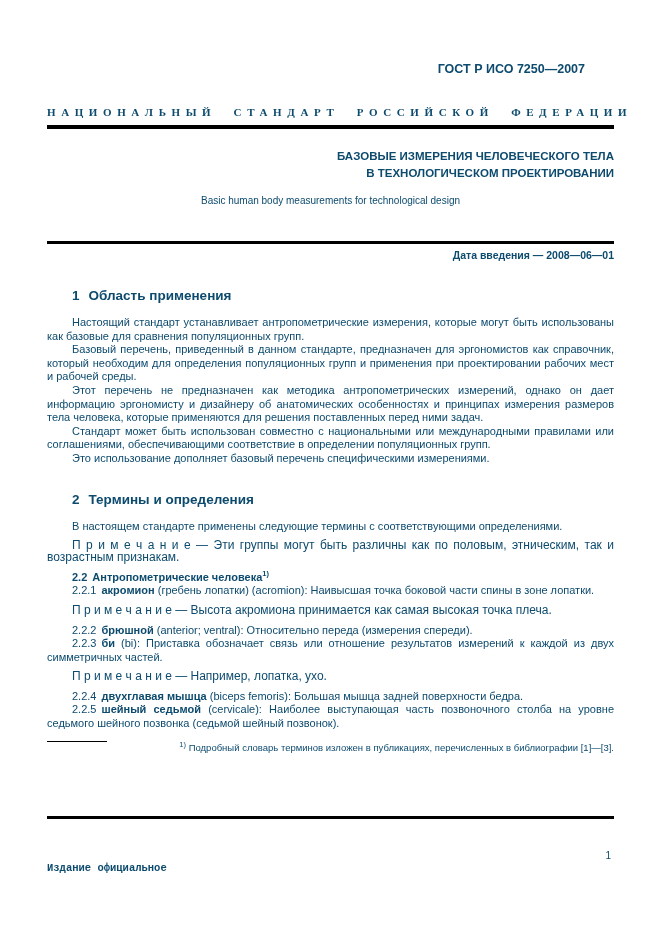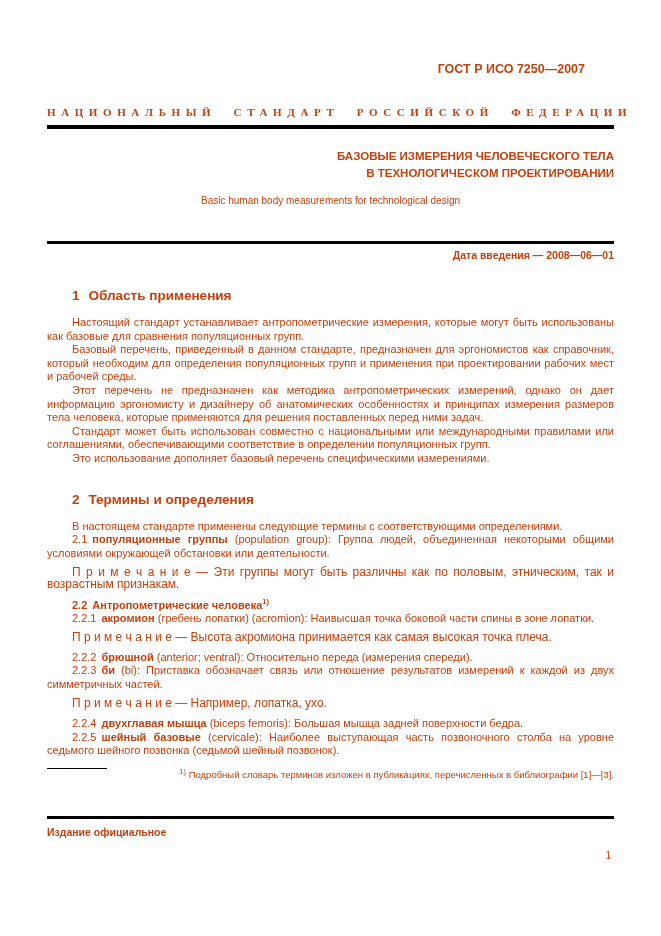--- a/index.html
+++ b/index.html
@@ -2,21 +2,21 @@
 <html lang="ru"><head>
 <meta charset="utf-8">
 <style>
   html, body { margin: 0; padding: 0; background: #ffffff; }
   .page {
     position: relative;
     width: 661px;
     height: 936px;
     margin: 0 auto;
     background: #ffffff;
-    color: #c2410c;
+    color: #0c4a6e;
     font-family: "Liberation Sans", sans-serif;
     box-sizing: border-box;
     padding: 0 47px;
     overflow: hidden;
   }
   .doc-code {
     padding-top: 62px;
     text-align: right;
     margin-right: 29px;
     font-weight: bold;
@@ -94,23 +94,24 @@
     text-align: right;
     text-indent: 25px;
   }
   .bottom-rule {
     position: absolute;
     left: 47px; right: 47px; top: 816px;
     height: 3px; background: #000;
   }
   .edition {
     position: absolute;
-    left: 47px; top: 826px;
+    left: 47px; top: 862px;
     font-weight: bold;
     font-size: 10.5px;
+    font-family: Liberation Mono, monospace;
   }
   .page-num {
     position: absolute;
     right: 50px; top: 850px;
     font-size: 10px;
   }
 </style>
 </head>
 <body>
 
@@ -138,39 +139,38 @@
   <p class="body first">Настоящий стандарт устанавливает антропометрические измерения, которые могут быть использованы как базовые для сравнения популяционных групп.</p>
   <p class="body">Базовый перечень, приведенный в данном стандарте, предназначен для эргономистов как справочник, который необходим для определения популяционных групп и применения при проектировании рабочих мест и рабочей среды.</p>
   <p class="body">Этот перечень не предназначен как методика антропометрических измерений, однако он дает информацию эргономисту и дизайнеру об анатомических особенностях и принципах измерения размеров тела человека, которые применяются для решения поставленных перед ними задач.</p>
   <p class="body">Стандарт может быть использован совместно с национальными или международными правилами или соглашениями, обеспечивающими соответствие в определении популяционных групп.</p>
   <p class="body">Это использование дополняет базовый перечень специфическими измерениями.</p>
 
   <h2 class="sec"><span class="secnum">2</span><span>Термины и определения</span></h2>
 
   <p class="body first">В настоящем стандарте применены следующие термины с соответствующими определениями.</p>
 
-  <p class="body"><span class="tnum">2.1</span><b>популяционные группы</b><span> (population group):  Группа людей, объединенная некоторыми общими условиями окружающей обстановки или деятельности.</span></p>
 
   <p class="note">П р и м е ч а н и е — Эти группы могут быть различны как по половым, этническим, так и возрастным признакам.</p>
 
   <p class="subhead"><span class="tnum">2.2</span><span>Антропометрические человека</span><sup>1)</sup></p>
 
   <p class="body"><span class="tnum">2.2.1</span><b>акромион</b><span> (гребень лопатки) (acromion): Наивысшая точка боковой части спины в зоне лопатки.</span></p>
 
   <p class="note">П р и м е ч а н и е — Высота акромиона принимается как самая высокая точка плеча.</p>
 
   <p class="body"><span class="tnum">2.2.2</span><b>брюшной</b><span> (anterior; ventral):  Относительно переда (измерения спереди).</span></p>
 
   <p class="body"><span class="tnum">2.2.3</span><b>би</b><span> (bi):  Приставка обозначает связь или отношение результатов измерений к каждой из двух симметричных частей.</span></p>
 
   <p class="note">П р и м е ч а н и е — Например, лопатка, ухо.</p>
 
   <p class="body"><span class="tnum">2.2.4</span><b>двухглавая мышца</b><span> (biceps femoris):  Большая мышца задней поверхности бедра.</span></p>
 
-  <p class="body"><span class="tnum">2.2.5</span><b>шейный базовые</b><span> (cervicale):  Наиболее выступающая часть позвоночного столба на уровне седьмого шейного позвонка (седьмой шейный позвонок).</span></p>
+  <p class="body"><span class="tnum">2.2.5</span><b>шейный седьмой</b><span> (cervicale):  Наиболее выступающая часть позвоночного столба на уровне седьмого шейного позвонка (седьмой шейный позвонок).</span></p>
 
   <div class="footnote-wrap">
     <div class="fn-rule"></div>
     <p class="footnote"><sup>1)</sup><span> Подробный словарь терминов изложен в публикациях, перечисленных в библиографии [1]—[3].</span></p>
   </div>
 
   <div class="bottom-rule"></div>
   <div class="edition">Издание официальное</div>
   <div class="page-num">1</div>
 

